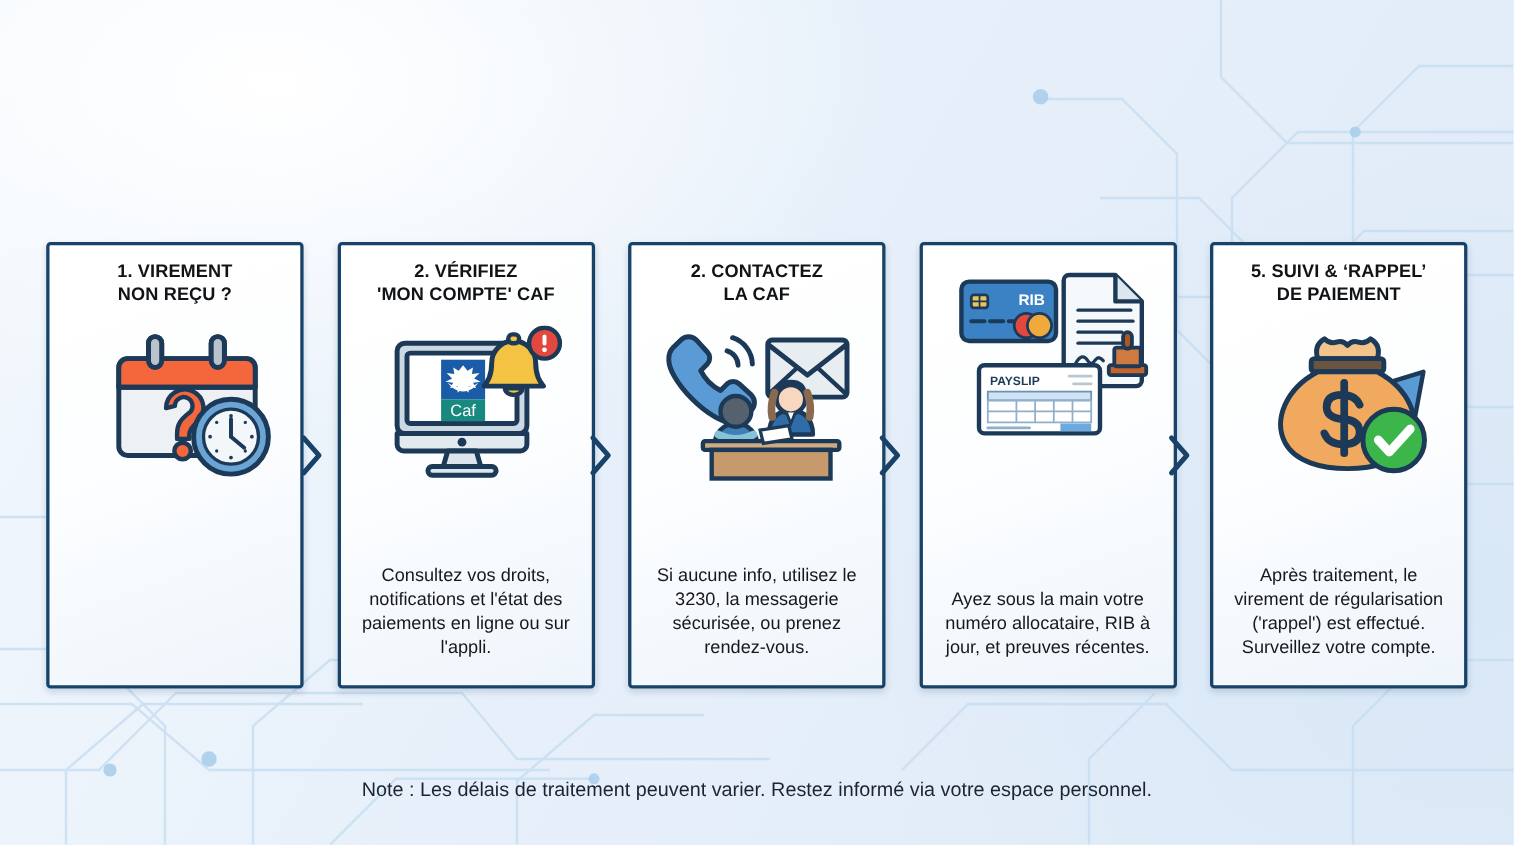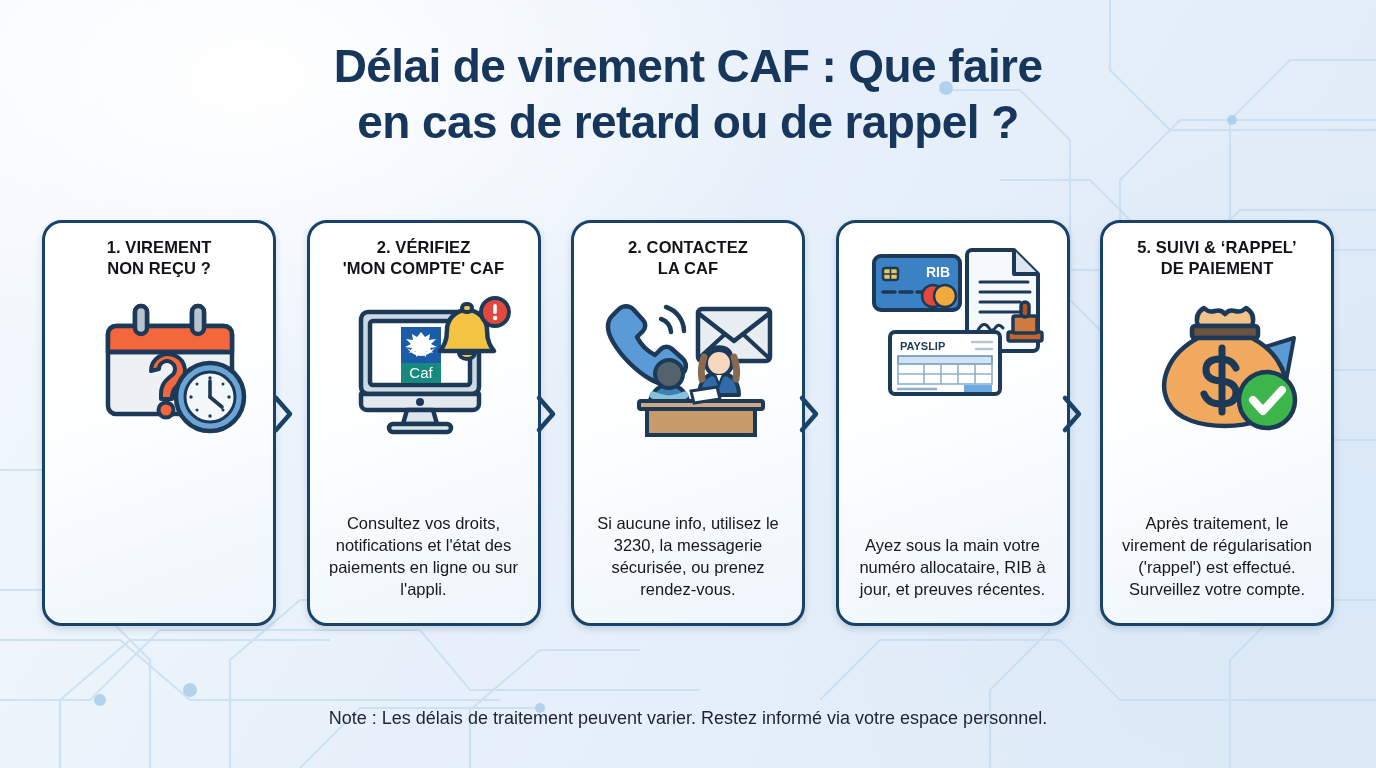--- a/index.html
+++ b/index.html
@@ -64,21 +64,21 @@
     justify-content: space-between;
     align-items: stretch;
     z-index: 3;
   }
 
   .card {
     position: relative;
     width: 234px;
     background: linear-gradient(160deg, #ffffff 0%, #fdfeff 45%, #eef5fb 100%);
     border: 3px solid #184268;
-    border-radius: 20px;
+    border-radius: 4px;
     box-shadow: 0 3px 7px rgba(24,66,104,0.18);
     display: flex;
     flex-direction: column;
     align-items: center;
     padding: 14px 10px 16px 10px;
   }
 
   .card-title {
     font-size: 16.5px;
     font-weight: bold;
@@ -163,24 +163,20 @@
     <g fill="#a8cdea" opacity="0.85">
       <circle cx="946" cy="88" r="7"></circle>
       <circle cx="1160" cy="250" r="7"></circle>
       <circle cx="190" cy="690" r="7"></circle>
       <circle cx="100" cy="700" r="6"></circle>
       <circle cx="1232" cy="120" r="5"></circle>
       <circle cx="540" cy="708" r="5"></circle>
     </g>
   </svg>
 
-  <div class="title-wrap">
-    <div class="title-line">Délai de virement CAF : Que faire</div>
-    <div class="title-line">en cas de retard ou de rappel ?</div>
-  </div>
 
   <div class="cards-row">
 
     <div class="card">
       <div class="card-title">1. VIREMENT
 NON REÇU ?</div>
       <div class="card-icon">
         <svg viewBox="0 0 150 140" width="150" height="140" xmlns="http://www.w3.org/2000/svg">
           <g stroke="#1c3a57" stroke-width="4.5" stroke-linejoin="round" stroke-linecap="round">
 

